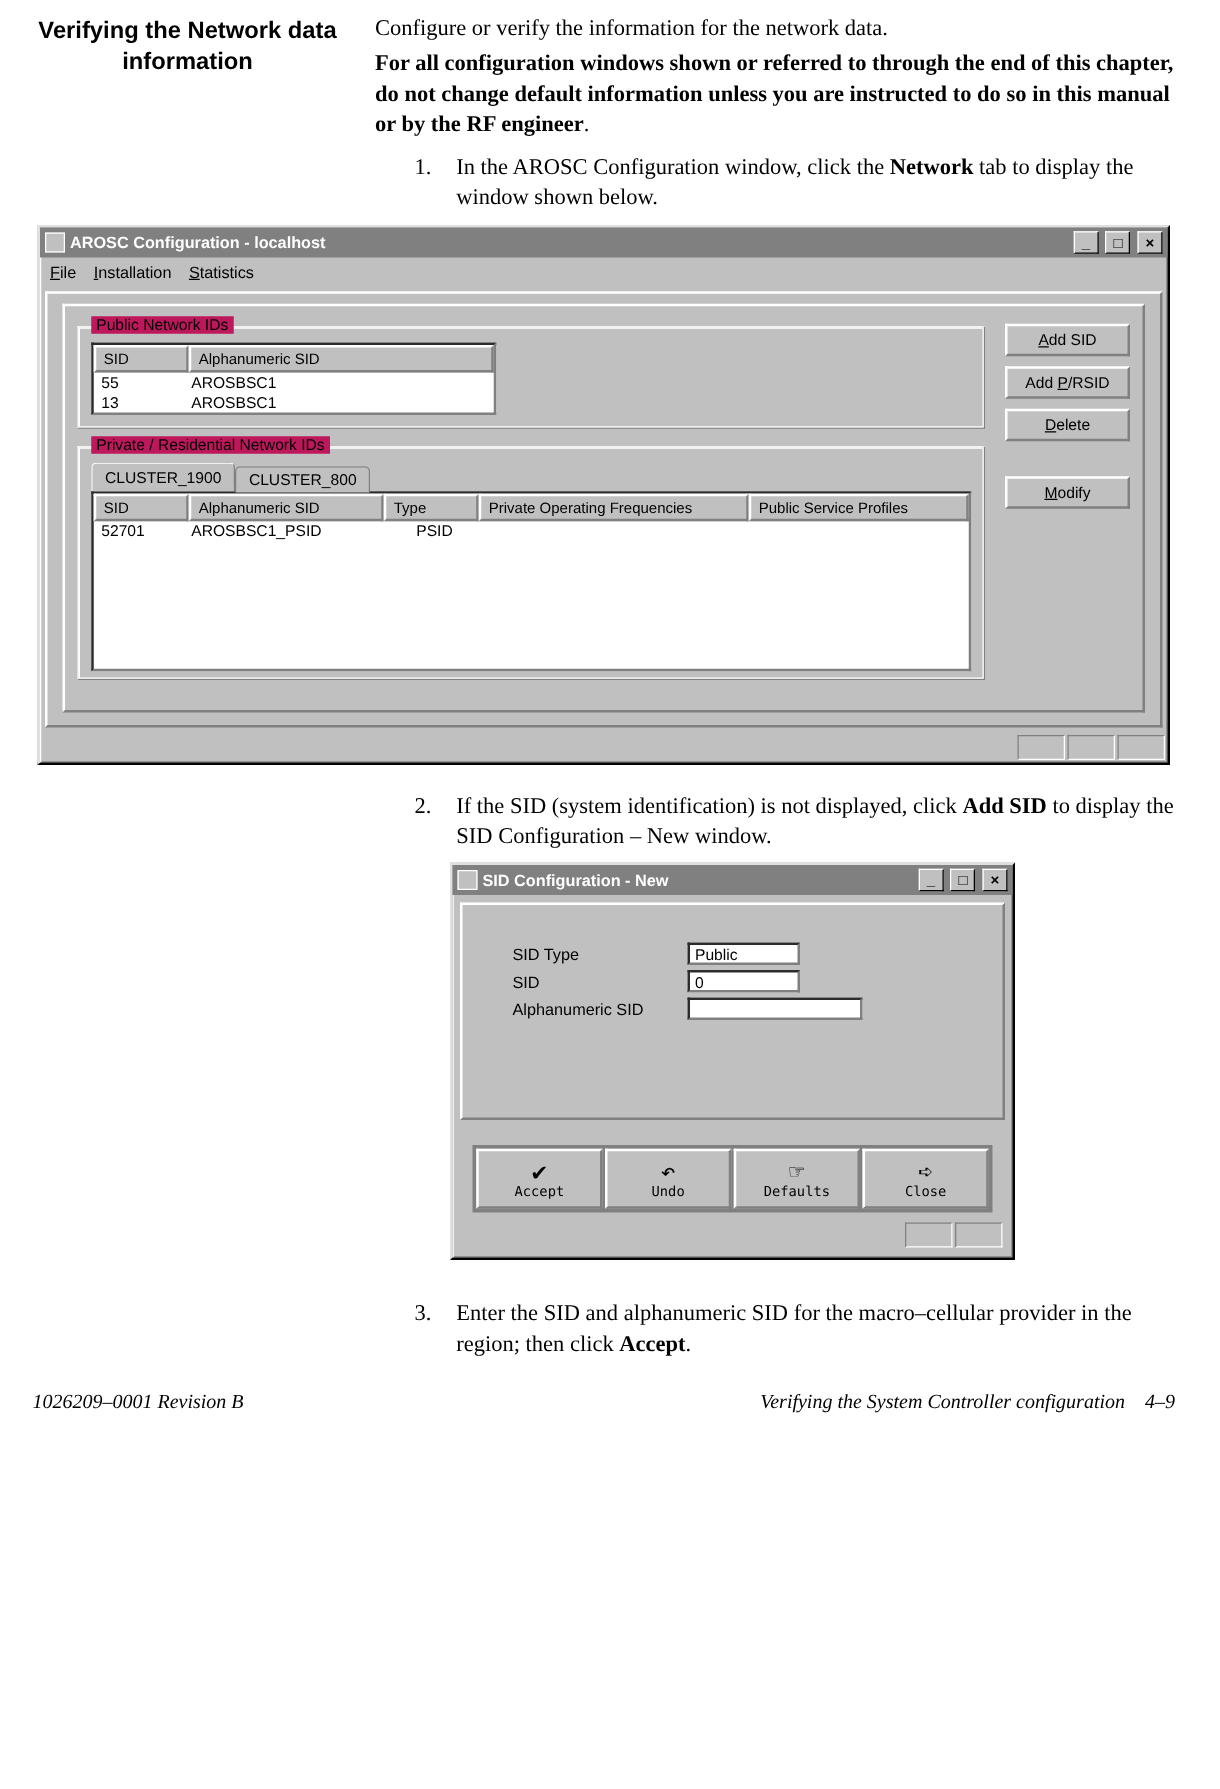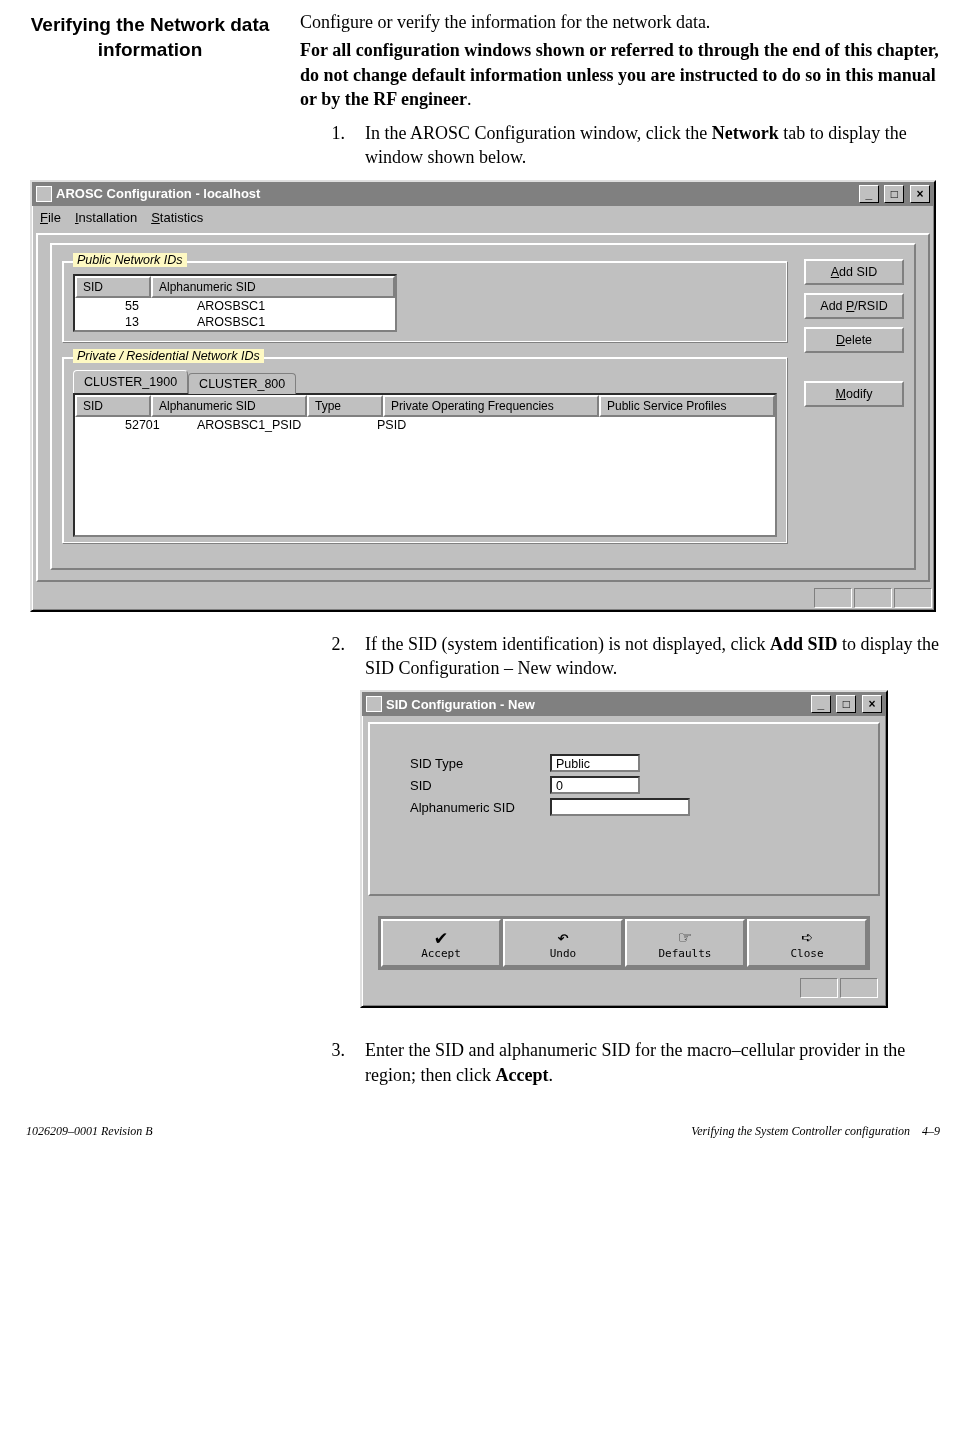--- a/index.html
+++ b/index.html
@@ -151,24 +151,23 @@
     border-top-color: #fff; border-left-color: #fff;
     outline: 1px solid #fff;
     outline-offset: -2px;
     padding: 12px 10px 10px 10px;
     margin: 6px 0 14px 0;
     position: relative;
   }
   .grouplabel {
     position: absolute;
     top: -9px; left: 10px;
-    background: #fef9c3;
+    background: #be185d;
     padding: 0 4px;
     font-size: 12.5px;
-    font-style: italic;
   }
   .btn95 {
     padding: 4px 8px;
     min-width: 80px;
     background: #c0c0c0;
     border: 2px solid #000;
     border-top-color: #fff; border-left-color: #fff;
     border-right-color: #808080; border-bottom-color: #808080;
     text-align: center;
     font-size: 12.5px;
@@ -187,21 +186,20 @@
     border: 2px solid #808080;
     border-top-color: #fff; border-left-color: #fff;
     background: #c0c0c0;
     font-size: 12px;
   }
   .listbody {
     font-size: 12.5px;
   }
   .listrow {
     display: flex;
-    padding-left: 44px;
   }
   .listrow .cell {
     padding: 1px 6px;
   }
   .inputflat {
     background: #fff;
     border: 2px inset #808080;
     padding: 1px 4px;
     min-width: 80px;
     height: 18px;
@@ -219,21 +217,21 @@
     border: 1px solid #808080;
     border-top-color: #808080; border-left-color: #808080;
     border-right-color: #fff; border-bottom-color: #fff;
     background: #c0c0c0;
   }
   .figure1 {
     margin: 4px 10px 20px 10px;
   }
   .figure2 {
     margin: 10px 0 30px 340px;
-    width: 528px;
+    width: 452px;
   }
   .toolbar-icons {
     display: flex;
     gap: 2px;
     background: #808080;
     padding: 3px;
     margin: 20px 10px 6px 10px;
   }
   .tool-btn {
     flex: 1;
@@ -250,23 +248,23 @@
     font-size: 11px;
   }
   .tool-btn .glyph {
     font-size: 20px;
     line-height: 1;
   }
   .footer {
     display: flex;
     justify-content: space-between;
     align-items: baseline;
-    margin-top: 37px;
+    margin-top: 26px;
     font-style: italic;
-    font-size: 12px;
+    font-size: 16px;
     padding: 0 6px;
   }
   .footer .pg {
     font-style: italic;
   }
 </style>
 </head>
 <body>
 
 <div class="page">

